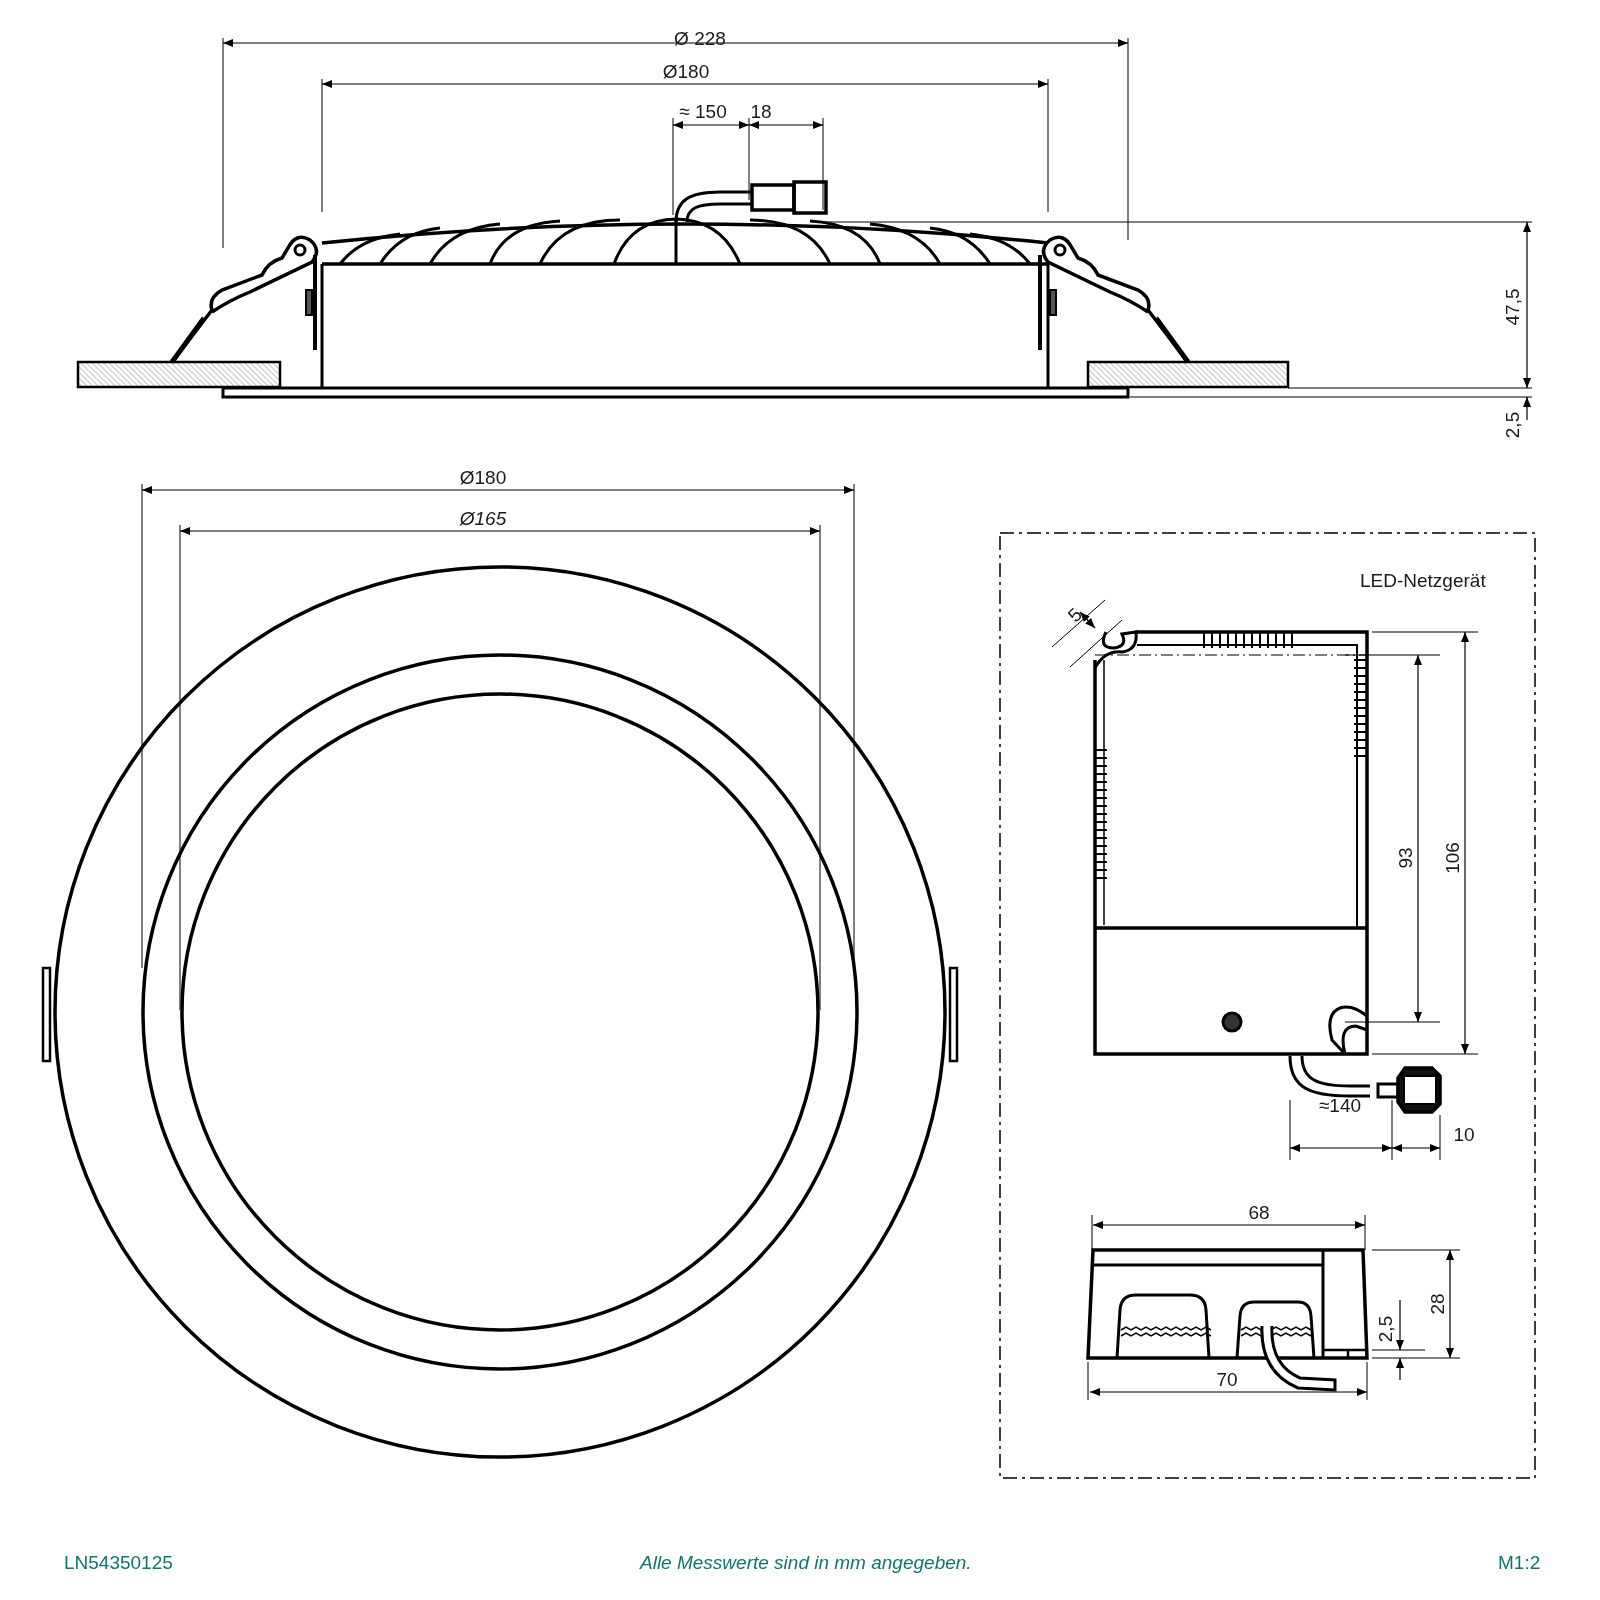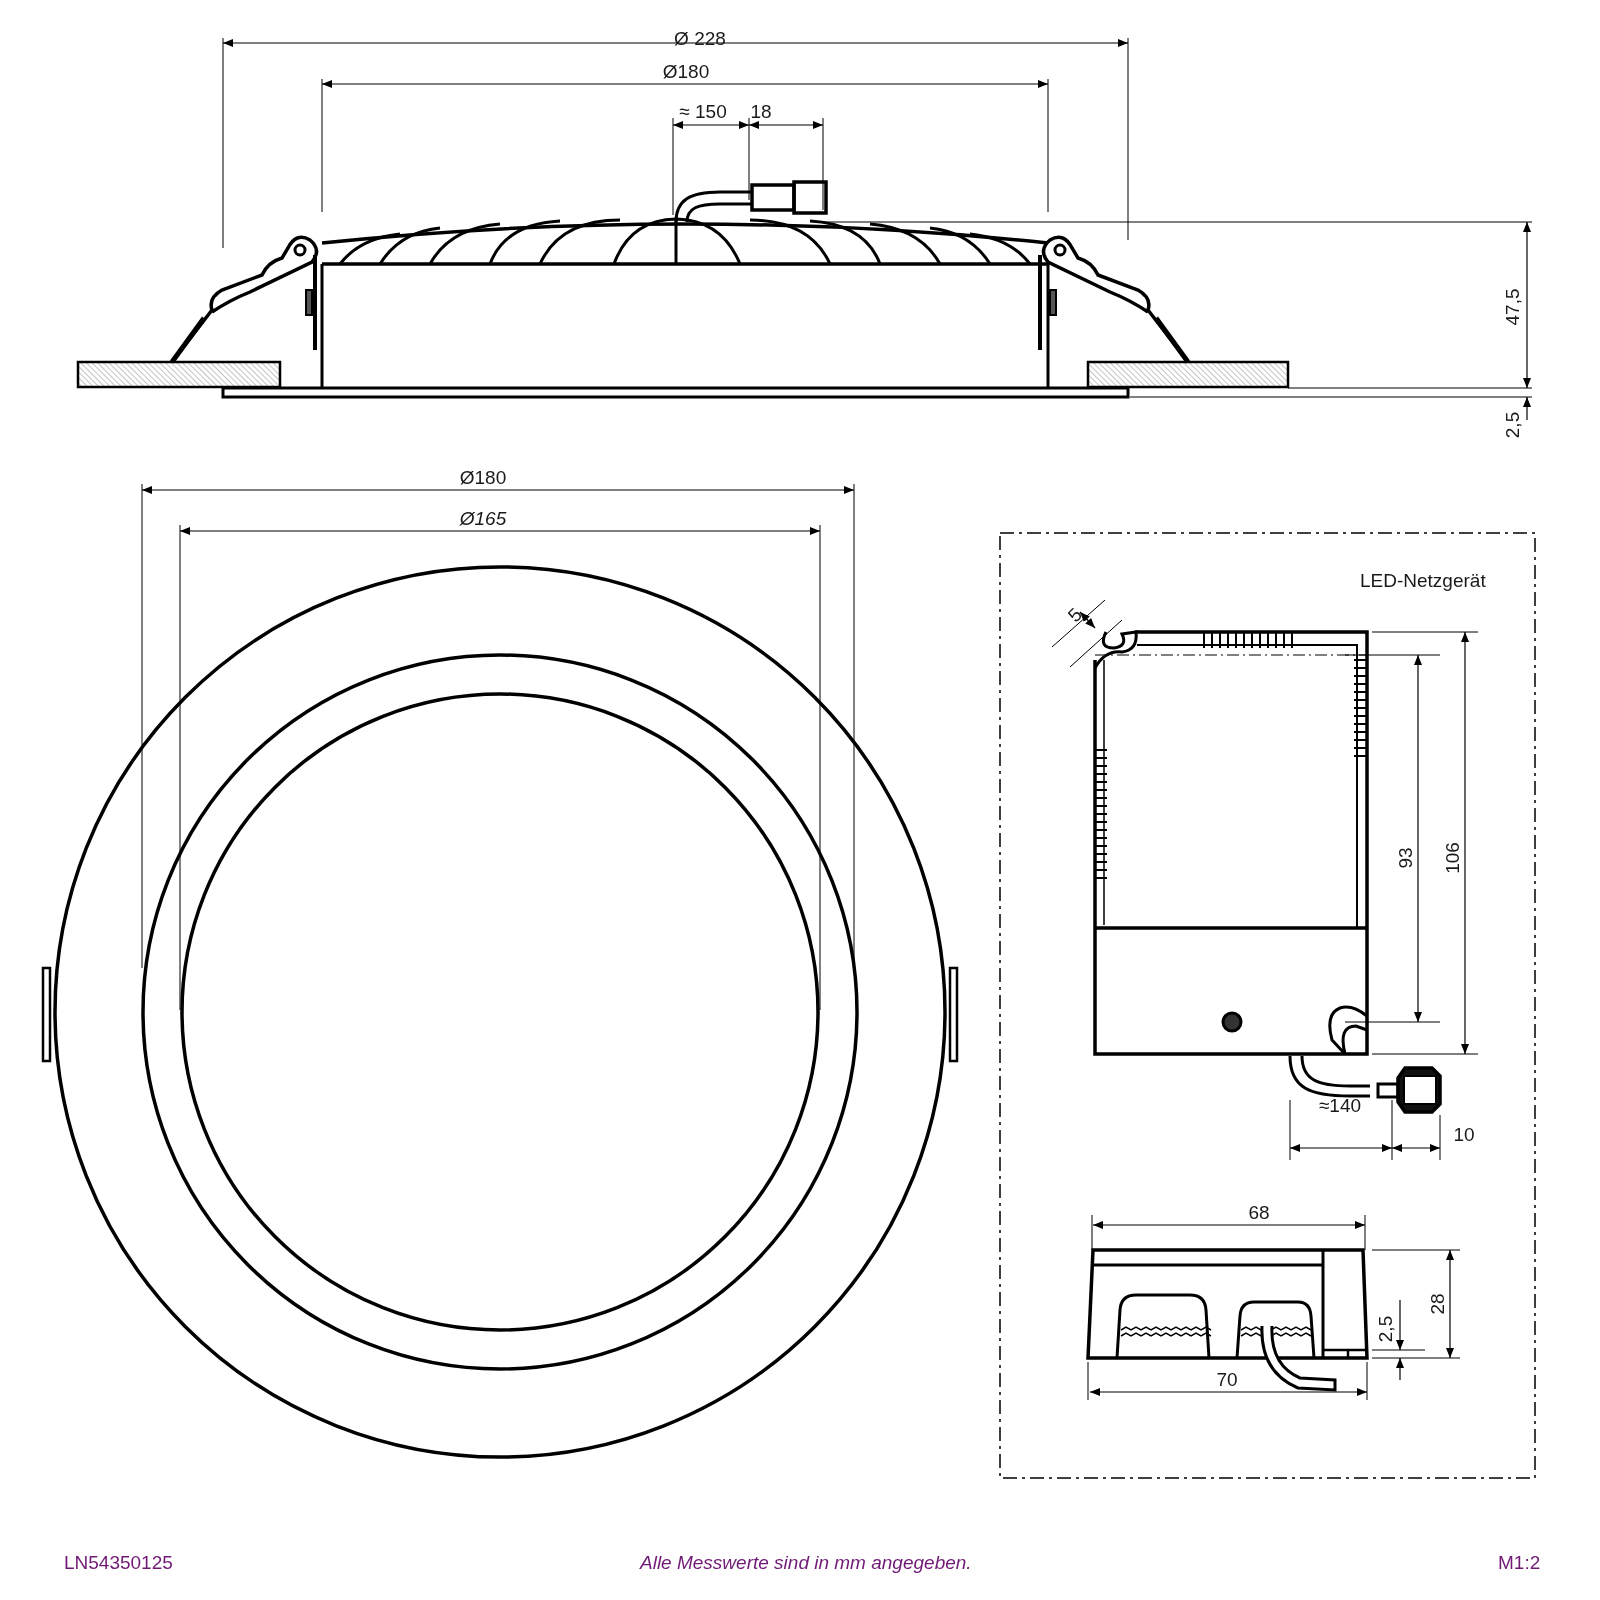--- a/index.html
+++ b/index.html
@@ -1,21 +1,21 @@
 <!DOCTYPE html>
 <html><head>
 <meta charset="utf-8">
 <style>
   html, body { margin: 0; padding: 0; background: #ffffff; }
   body { width: 1600px; height: 1600px; position: relative; overflow: hidden; }
   svg.drawing { position: absolute; left: 0; top: 0; width: 1600px; height: 1600px; }
   .lbl { position: absolute; font-family: "Liberation Sans", sans-serif; font-size: 19px; color: #1a1a1a; white-space: nowrap; line-height: 1; }
   .lbl.c { transform: translateX(-50%); }
   .lbl.v { transform-origin: center center; transform: translate(-50%, -50%) rotate(-90deg); }
-  .foot { position: absolute; font-family: "Liberation Sans", sans-serif; font-size: 19px; color: #701a75; top: 1553px; line-height: 1; white-space: nowrap; }
+  .foot { position: absolute; font-family: "Liberation Sans", sans-serif; font-size: 19px; color: #0f766e; top: 1553px; line-height: 1; white-space: nowrap; }
 </style>
 </head>
 <body>
 
 <svg class="drawing" viewBox="0 0 1600 1600" xmlns="http://www.w3.org/2000/svg">
   <defs>
     <marker id="arr" viewBox="0 0 10 10" refX="10" refY="5" markerWidth="10" markerHeight="10" orient="auto-start-reverse" markerUnits="userSpaceOnUse">
       <path d="M0,1 L10,5 L0,9 z" fill="#000"></path>
     </marker>
     <pattern id="hatch" width="4" height="4" patternUnits="userSpaceOnUse" patternTransform="rotate(-45)">

